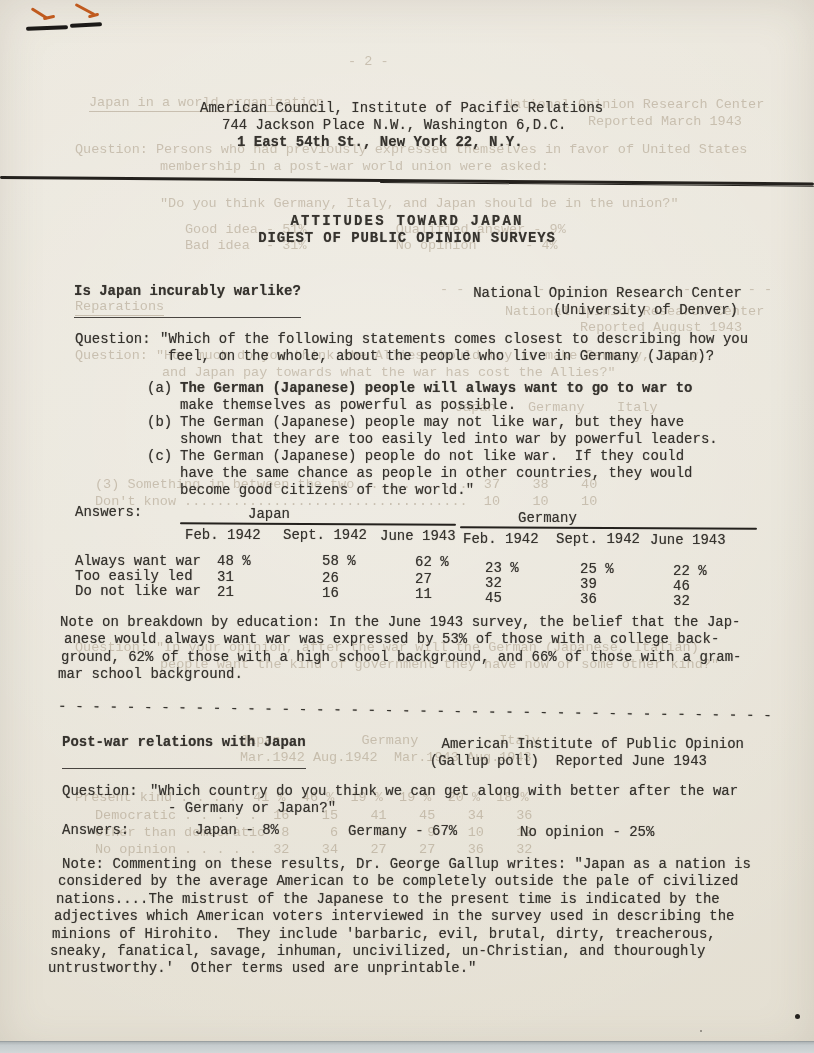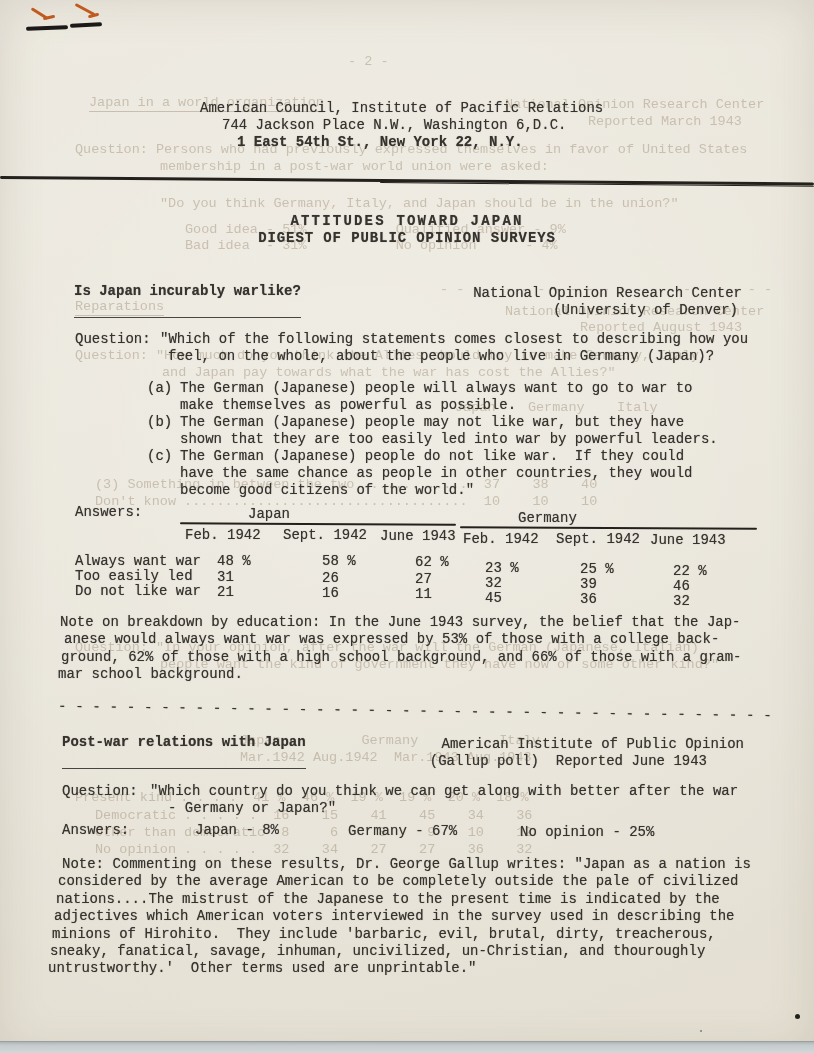--- a/index.html
+++ b/index.html
@@ -90,21 +90,21 @@
 
   <div class="t bold u" style="left:74px;top:283px;">Is Japan incurably warlike?</div>
   <div class="t" style="right:72px;top:285px;">National Opinion Research Center</div>
   <div class="t" style="right:76px;top:302px;">(University of Denver)</div>
 
   <div class="t" style="left:75px;top:331px;">Question:</div>
   <div class="t" style="left:160px;top:331px;">"Which of the following statements comes closest to describing how you</div>
   <div class="t" style="left:168px;top:348px;">feel, on the whole, about the people who live in Germany (Japan)?</div>
 
   <div class="t" style="left:147px;top:380px;">(a)</div>
-  <div class="t" style="left:180px;top:380px;">The German (Japanese) people will always want to go to war to</div>
+  <div class="t" style="left:180px;top:380px;font-weight:bold;">The German (Japanese) people will always want to go to war to</div>
   <div class="t" style="left:180px;top:397px;text-align:center;">make themselves as powerful as possible.</div>
   <div class="t" style="left:147px;top:414px;">(b)</div>
   <div class="t" style="left:180px;top:414px;">The German (Japanese) people may not like war, but they have</div>
   <div class="t" style="left:180px;top:431px;">shown that they are too easily led into war by powerful leaders.</div>
   <div class="t" style="left:147px;top:448px;">(c)</div>
   <div class="t" style="left:180px;top:448px;">The German (Japanese) people do not like war.  If they could</div>
   <div class="t" style="left:180px;top:482px;">become good citizens of the world."</div>
   <div class="t" style="left:180px;top:465px;">have the same chance as people in other countries, they would</div>
 
   <div class="t" style="left:75px;top:504px;">Answers:</div>

